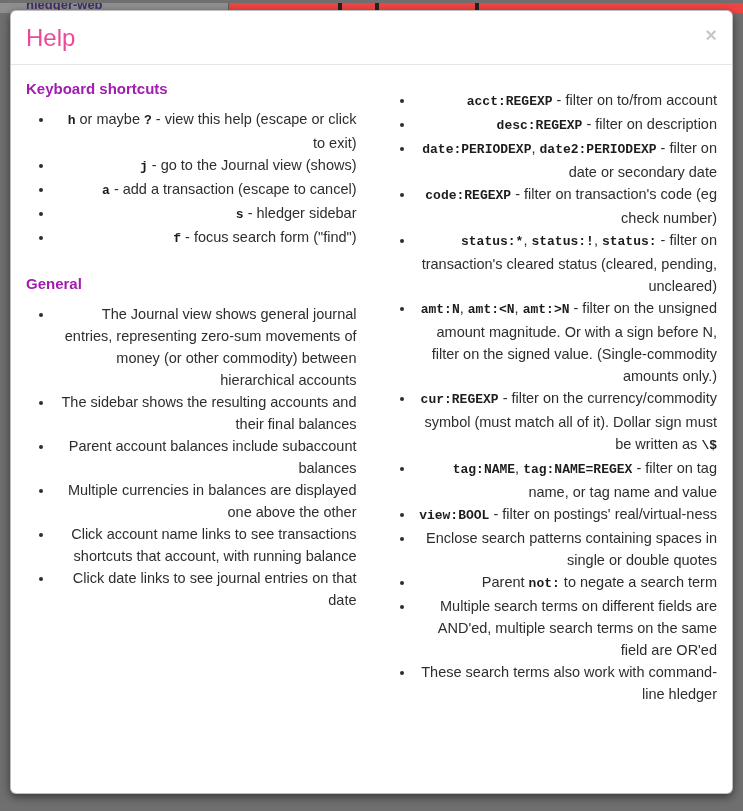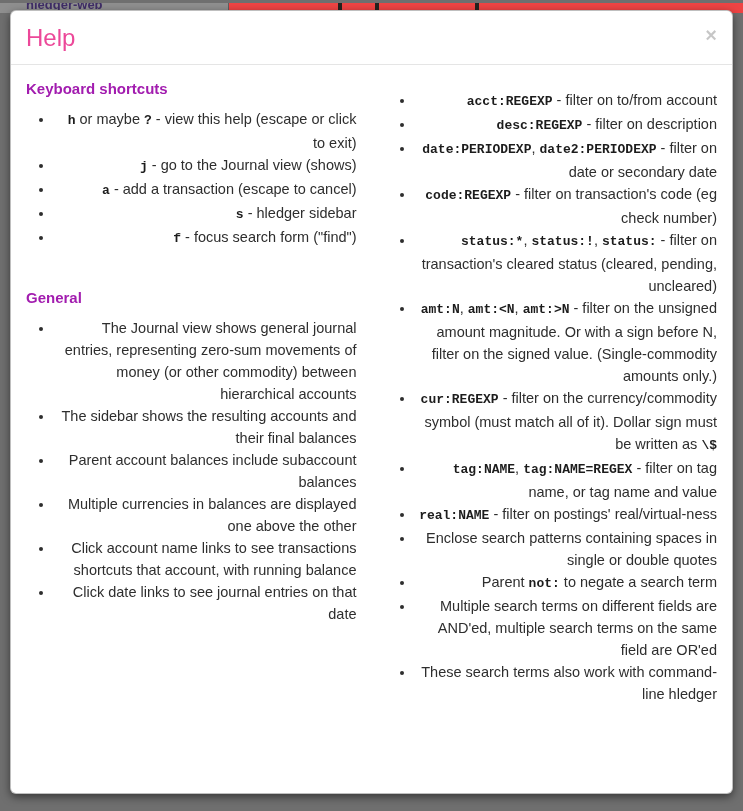--- a/index.html
+++ b/index.html
@@ -18,21 +18,21 @@
     box-shadow:0 3px 9px rgba(0,0,0,.5);overflow:hidden;}
   .modal-header{padding:13px 15px 12px 15px;border-bottom:1px solid #e5e5e5;}
   .modal-title{font-size:24px;font-weight:500;color:#ec4899;line-height:28px;display:inline-block;}
   .close-btn{float:right;font-size:20px;font-weight:bold;line-height:18px;color:#000;
     opacity:.22;cursor:pointer;background:none;border:none;padding:0;margin-top:2px;
     font-family:"Liberation Sans",sans-serif;}
   .modal-body{padding:14px 0 10px 0;}
   .row{display:flex;}
   .col{width:50%;box-sizing:border-box;padding:0 15px;}
   .section-heading{font-size:15px;font-weight:bold;color:#a21caf;line-height:19px;}
-  .section-heading.mt{margin-top:38px;}
+  .section-heading.mt{margin-top:24px;}
   ul.help-list{margin:10px 0 10px 0;padding-left:28px;color:#2e2e2e;text-align:right;}
   ul.help-list li{font-size:14.5px;line-height:22px;margin:0;}
   code{font-family:"Liberation Mono","DejaVu Sans Mono",monospace;font-weight:bold;
     font-size:13px;color:#1c1c1c;}
 </style>
 </head>
 <body>
 
 <div class="bg-top-strip">
   <div class="bg-sidebar"></div>
@@ -72,21 +72,21 @@
       <div class="col">
           <ul class="help-list">
             <li><code>acct:REGEXP</code><span> - filter on to/from account</span></li>
             <li><code>desc:REGEXP</code><span> - filter on description</span></li>
             <li><code>date:PERIODEXP</code><span>, </span><code>date2:PERIODEXP</code><span> - filter on date or secondary date</span></li>
             <li><code>code:REGEXP</code><span> - filter on transaction's code (eg check number)</span></li>
             <li><code>status:*</code><span>, </span><code>status:!</code><span>, </span><code>status:</code><span> - filter on transaction's cleared status (cleared, pending, uncleared)</span></li>
             <li><code>amt:N</code><span>, </span><code>amt:&lt;N</code><span>, </span><code>amt:&gt;N</code><span> - filter on the unsigned amount magnitude. Or with a sign before N, filter on the signed value. (Single-commodity amounts only.)</span></li>
             <li><code>cur:REGEXP</code><span> - filter on the currency/commodity symbol (must match all of it). Dollar sign must be written as </span><code>\$</code></li>
             <li><code>tag:NAME</code><span>, </span><code>tag:NAME=REGEX</code><span> - filter on tag name, or tag name and value</span></li>
-            <li><code>real:NAME</code><span> - filter on postings' real/virtual-ness</span></li>
+            <li><code>view:BOOL</code><span> - filter on postings' real/virtual-ness</span></li>
             <li><span>Enclose search patterns containing spaces in single or double quotes</span></li>
             <li><span>Parent </span><code>not:</code><span> to negate a search term</span></li>
             <li><span>Multiple search terms on different fields are AND'ed, multiple search terms on the same field are OR'ed</span></li>
             <li><span>These search terms also work with command-line hledger</span></li>
           </ul>
         </div>
     </div>
   </div>
 </div>
 

